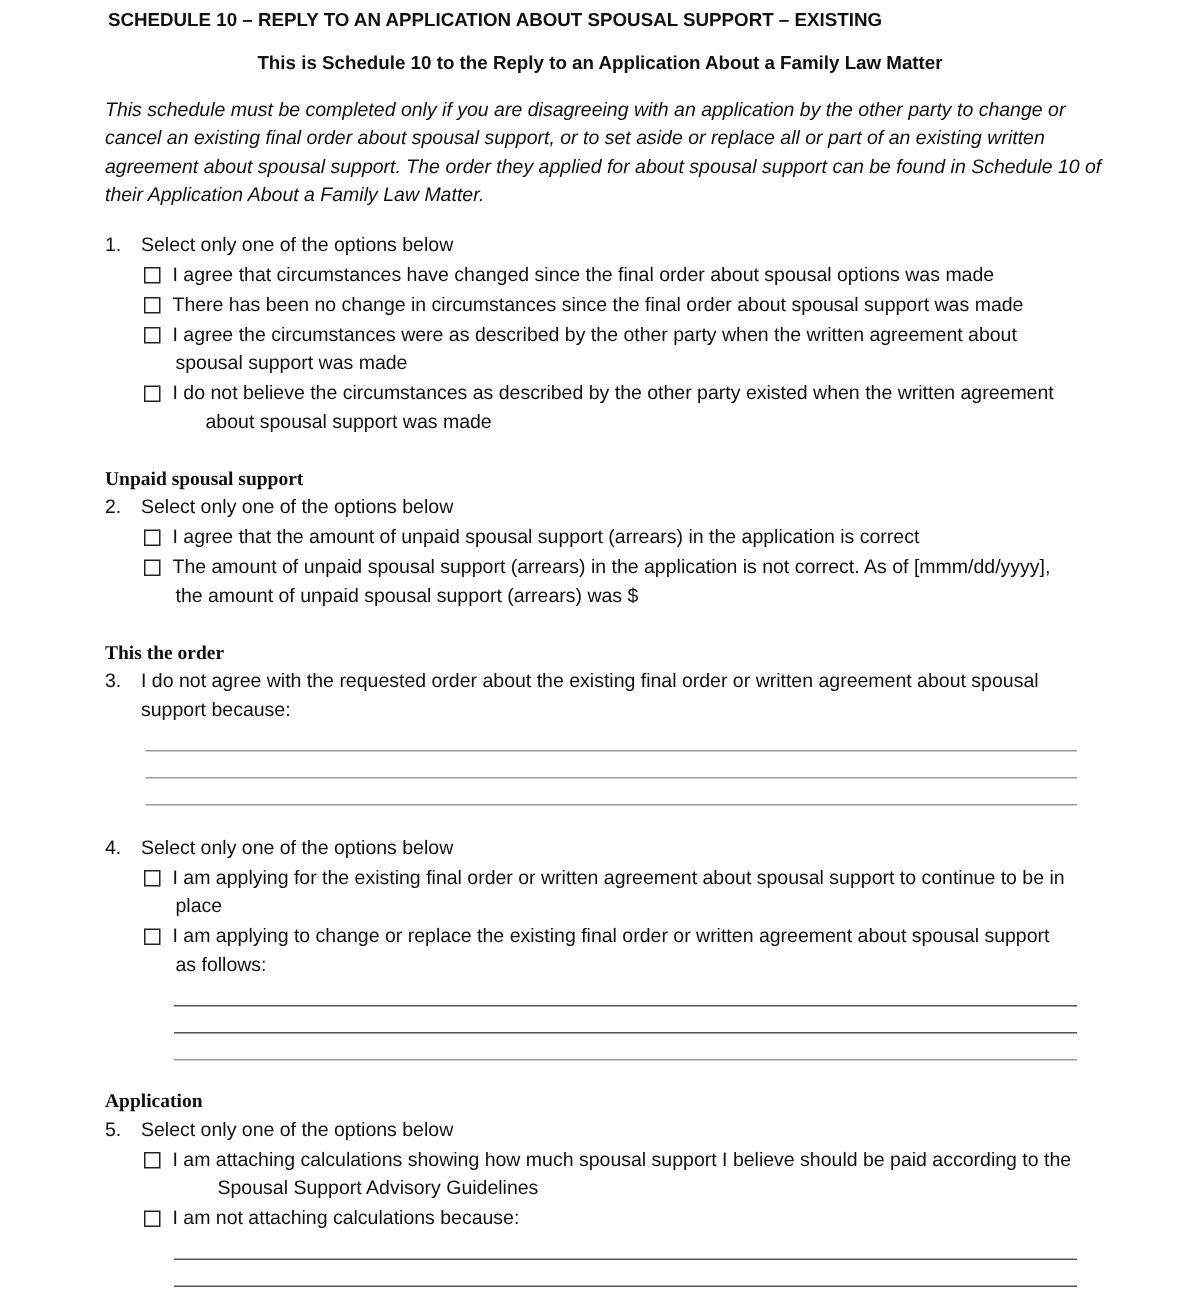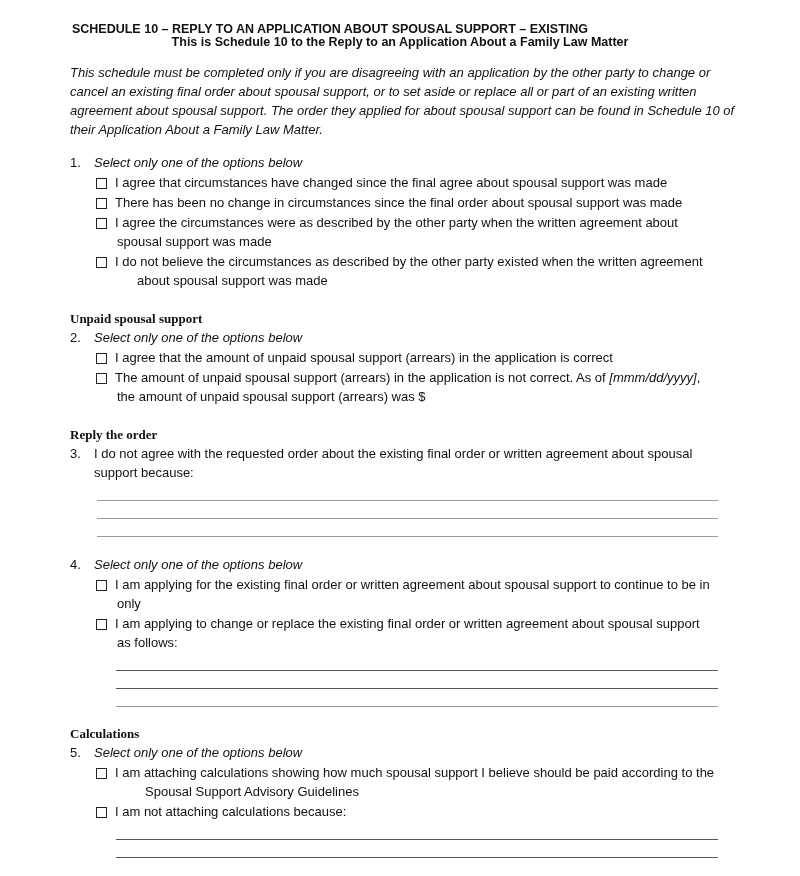--- a/index.html
+++ b/index.html
@@ -4,54 +4,54 @@
   <style>
     html, body { margin: 0; padding: 0; background: #ffffff; }
     body {
       width: 800px; height: 876px; position: relative; overflow: hidden;
       font-family: "Liberation Sans", sans-serif;
       font-size: 13px; color: #111111;
     }
     .abs { position: absolute; white-space: nowrap; }
     .title {
       left: 0; width: 660px; text-align: center; font-weight: bold;
-      font-size: 12.5px; top: 6px; letter-spacing: 0; margin-top: 16px;
+      font-size: 12.5px; top: 6px; letter-spacing: 0;
     }
     .subtitle {
       left: 0; width: 800px; text-align: center; font-weight: bold;
       font-size: 12.5px; top: 35px;
     }
     .intro {
       left: 70px; width: 665px; top: 63px; font-style: italic;
       line-height: 19px; white-space: normal; font-size: 13px;
     }
     .num { left: 70px; }
     .qtext { left: 94px; }
-    .italic { font-style: italic; }
+    .italic { }
     .heading { left: 70px; font-weight: bold; font-family: Liberation Serif, serif; }
     .cb {
       position: absolute; width: 9px; height: 9px;
       border: 1px solid #222; background: #fff; box-sizing: content-box;
     }
     .opt { left: 115px; }
     .line { position: absolute; height: 0; border-top: 1.5px solid #555; }
     .line.light { border-top: 1.5px solid #9a9a9a; }
   </style>
 </head>
 <body>
 
 <div class="abs title">SCHEDULE 10 – REPLY TO AN APPLICATION ABOUT SPOUSAL SUPPORT – EXISTING</div>
 <div class="abs subtitle">This is Schedule 10 to the Reply to an Application About a Family Law Matter</div>
 <div class="abs intro">This schedule must be completed only if you are disagreeing with an application by the other party to change or cancel an existing final order about spousal support, or to set aside or replace all or part of an existing written agreement about spousal support. The order they applied for about spousal support can be found in Schedule 10 of their Application About a Family Law Matter.</div>
 
 <div class="abs num" style="top:155px;">1.</div>
 <div class="abs qtext italic" style="top:155px;">Select only one of the options below</div>
 
 <div class="cb" style="left:96px; top:178px;"></div>
-<div class="abs opt" style="top:175px;">I agree that circumstances have changed since the final agree about spousal support was made</div>
+<div class="abs opt" style="top:175px;">I agree that circumstances have changed since the final order about spousal options was made</div>
 
 <div class="cb" style="left:96px; top:198px;"></div>
 <div class="abs opt" style="top:195px;">There has been no change in circumstances since the final order about spousal support was made</div>
 
 <div class="cb" style="left:96px; top:218px;"></div>
 <div class="abs opt" style="top:215px;">I agree the circumstances were as described by the other party when the written agreement about</div>
 <div class="abs opt" style="top:234px; left:117px;">spousal support was made</div>
 
 <div class="cb" style="left:96px; top:257px;"></div>
 <div class="abs opt" style="top:254px;">I do not believe the circumstances as described by the other party existed when the written agreement</div>
@@ -61,45 +61,45 @@
 <div class="abs num" style="top:330px;">2.</div>
 <div class="abs qtext italic" style="top:330px;">Select only one of the options below</div>
 
 <div class="cb" style="left:96px; top:353px;"></div>
 <div class="abs opt" style="top:350px;">I agree that the amount of unpaid spousal support (arrears) in the application is correct</div>
 
 <div class="cb" style="left:96px; top:373px;"></div>
 <div class="abs opt" style="top:370px;"><span>The amount of unpaid spousal support (arrears) in the application is not correct. As of </span><span class="italic">[mmm/dd/yyyy]</span><span>,</span></div>
 <div class="abs opt" style="top:389px; left:117px;text-align:right;">the amount of unpaid spousal support (arrears) was $</div>
 
-<div class="abs heading" style="top:427px;">Reply the order</div>
+<div class="abs heading" style="top:427px;">This the order</div>
 <div class="abs num" style="top:446px;">3.</div>
 <div class="abs qtext" style="top:446px;">I do not agree with the requested order about the existing final order or written agreement about spousal</div>
 <div class="abs qtext" style="top:465px;text-align:right;">support because:</div>
 
 <div class="line light" style="left:97px; width:621px; top:500px;"></div>
 <div class="line light" style="left:97px; width:621px; top:518px;"></div>
 <div class="line light" style="left:97px; width:621px; top:536px;"></div>
 
 <div class="abs num" style="top:557px;">4.</div>
 <div class="abs qtext italic" style="top:557px;">Select only one of the options below</div>
 
 <div class="cb" style="left:96px; top:580px;"></div>
 <div class="abs opt" style="top:577px;">I am applying for the existing final order or written agreement about spousal support to continue to be in</div>
-<div class="abs opt" style="top:596px; left:117px;">only</div>
+<div class="abs opt" style="top:596px; left:117px;">place</div>
 
 <div class="cb" style="left:96px; top:619px;"></div>
 <div class="abs opt" style="top:616px;">I am applying to change or replace the existing final order or written agreement about spousal support</div>
 <div class="abs opt" style="top:635px; left:117px;">as follows:</div>
 
 <div class="line" style="left:116px; width:602px; top:670px;"></div>
 <div class="line" style="left:116px; width:602px; top:688px;"></div>
 <div class="line light" style="left:116px; width:602px; top:706px;"></div>
 
-<div class="abs heading" style="top:726px;">Calculations</div>
+<div class="abs heading" style="top:726px;">Application</div>
 <div class="abs num" style="top:745px;">5.</div>
 <div class="abs qtext italic" style="top:745px;">Select only one of the options below</div>
 
 <div class="cb" style="left:96px; top:768px;"></div>
 <div class="abs opt" style="top:765px;">I am attaching calculations showing how much spousal support I believe should be paid according to the</div>
 <div class="abs opt" style="top:784px; left:117px;margin-left:28px;">Spousal Support Advisory Guidelines</div>
 
 <div class="cb" style="left:96px; top:807px;"></div>
 <div class="abs opt" style="top:804px;">I am not attaching calculations because:</div>
 

